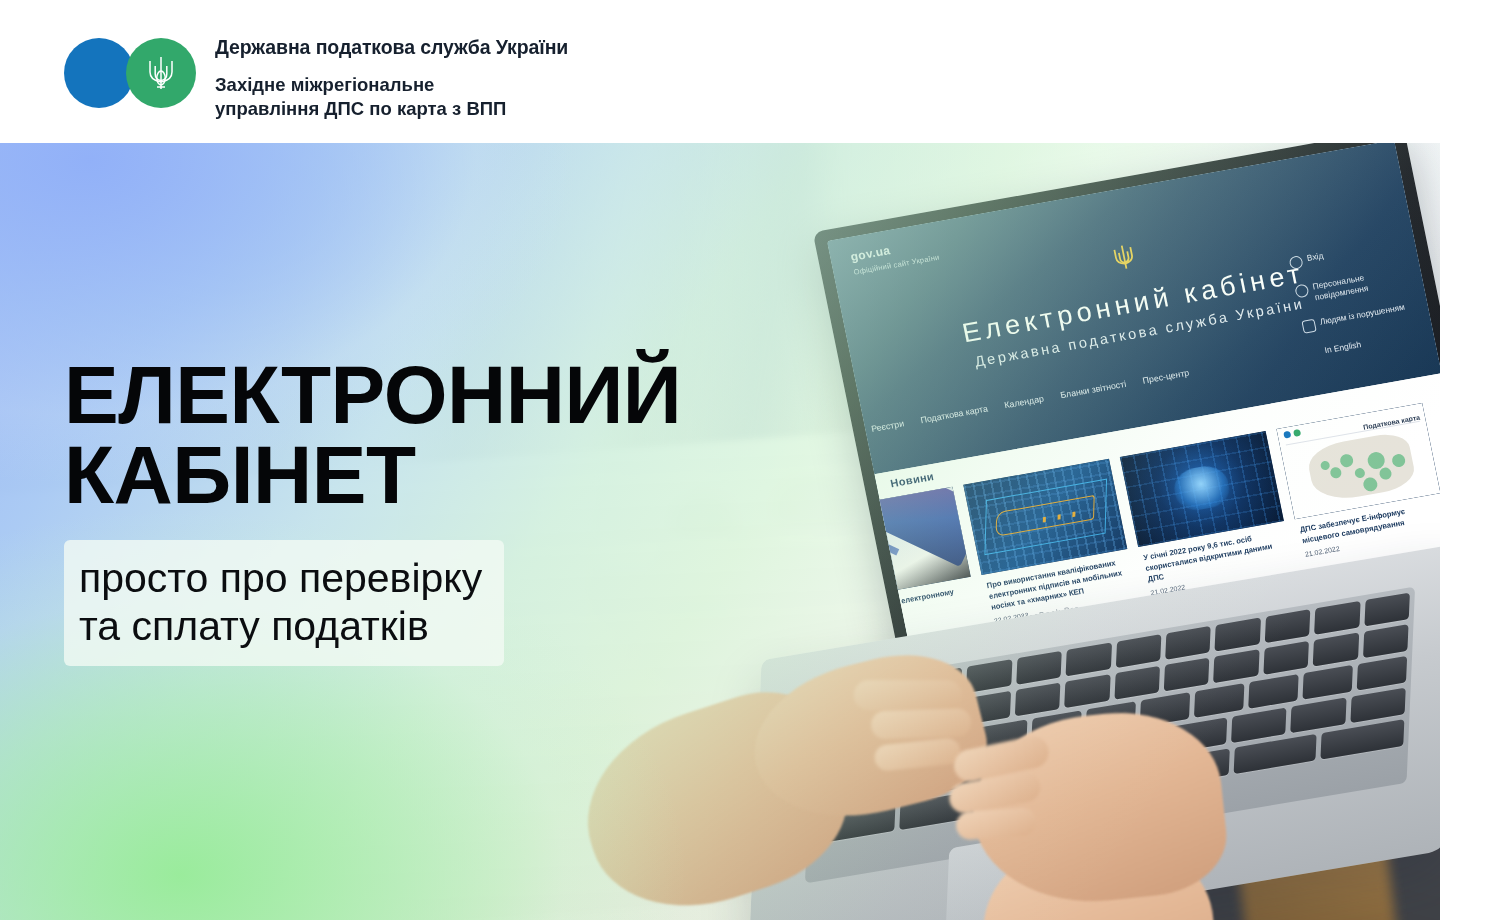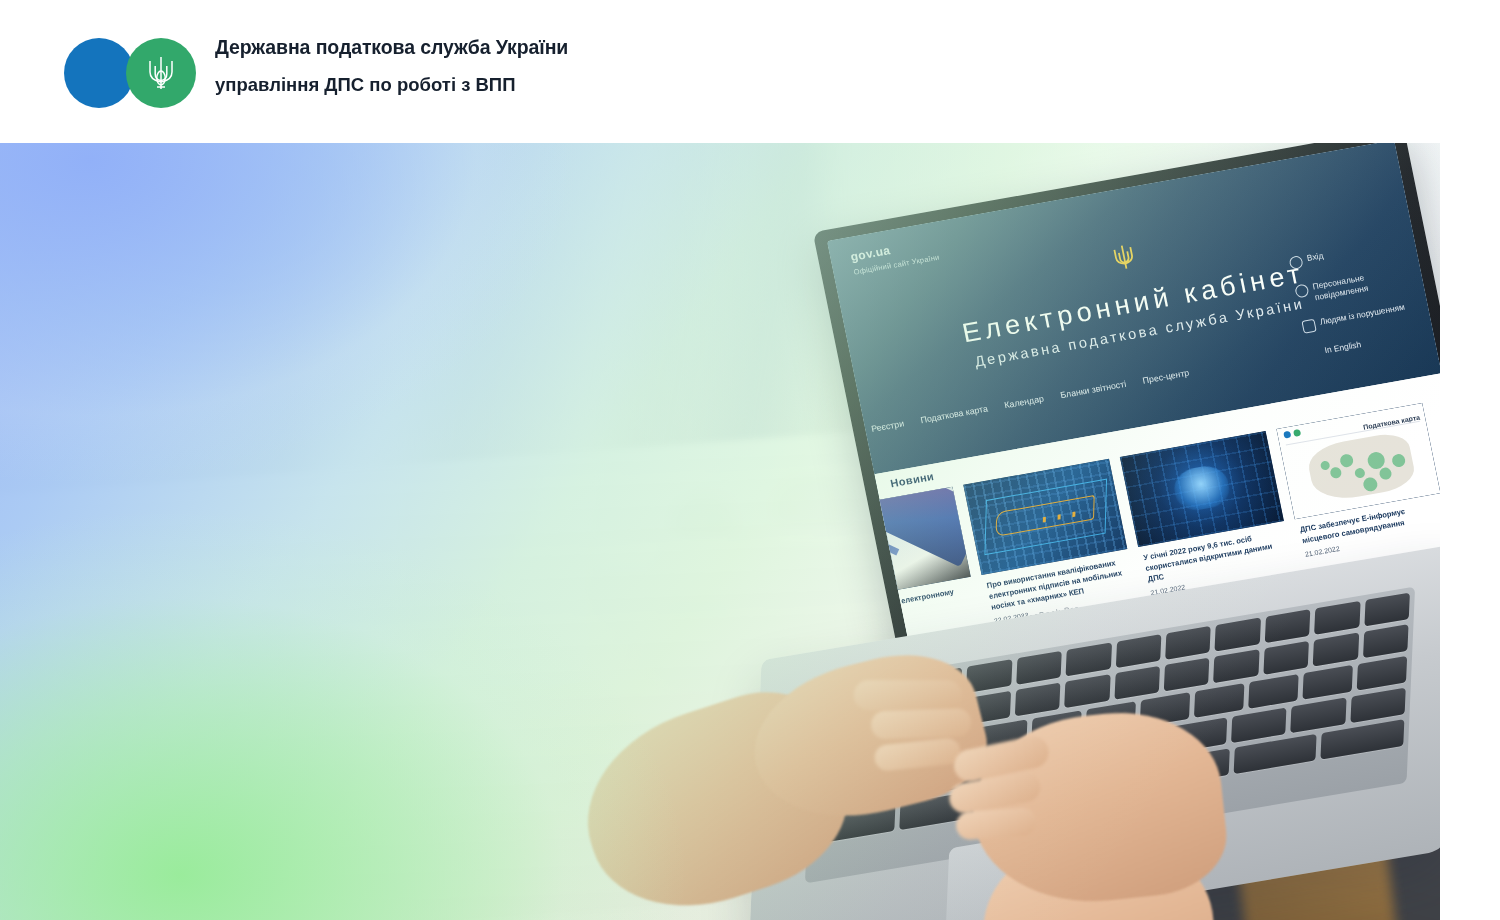--- a/index.html
+++ b/index.html
@@ -597,21 +597,22 @@
             <path d="M20.8 12 L20.8 20 C20.8 24 18.5 26 15 26.6"></path>
             <ellipse cx="15" cy="24" rx="4.2" ry="7"></ellipse>
             <path d="M11 33 L19 33"></path>
           </g>
         </svg>
       </div>
     </div>
 
     <div class="org-text">
       <div class="org-line1">Державна податкова служба України</div>
-      <div class="org-line2">управління ДПС по роботі з ВПП</div>
+      <div class="org-line2">Західне міжрегіональне</div>
+      <div class="org-line2">управління ДПС по карта з ВПП</div>
     </div>
   </div>
 
   <div class="hero">
 
     <div class="photo-wrap">
       <div class="photo-base"></div>
       <div class="curtain"></div>
       <div class="mug"></div>
       <div class="leaf a"></div>
@@ -818,15 +819,23 @@
           <div class="finger" style="left:-22px;top:52px;width:92px;height:30px;transform:rotate(-4deg)"></div>
           <div class="finger" style="left:-18px;top:84px;width:80px;height:28px;transform:rotate(2deg)"></div>
         </div>
       </div>
 
       <div class="wash"></div>
       <div class="wash3"></div>
       <div class="wash2"></div>
     </div>
 
+    <div class="hero-copy">
+      <h1 class="hero-title">Електронний
+кабінет</h1>
+      <div class="hero-sub-box">
+        <p class="hero-sub">просто про перевірку
+та сплату податків</p>
+      </div>
+    </div>
 
   </div>
 </div>
 
 </body></html>

